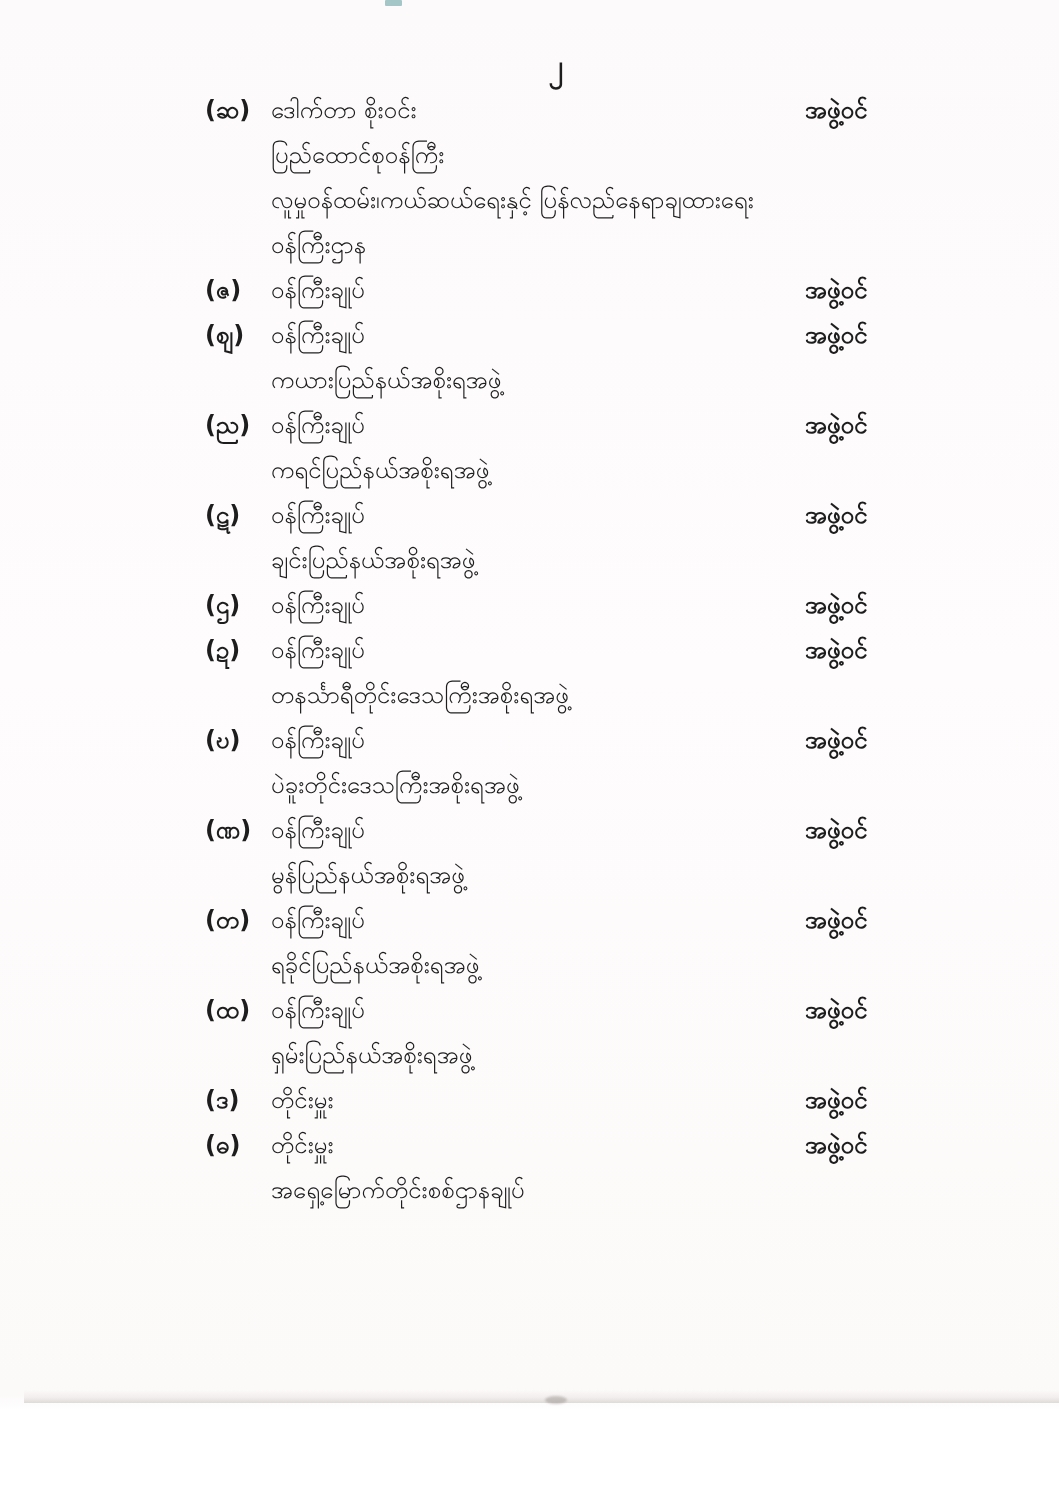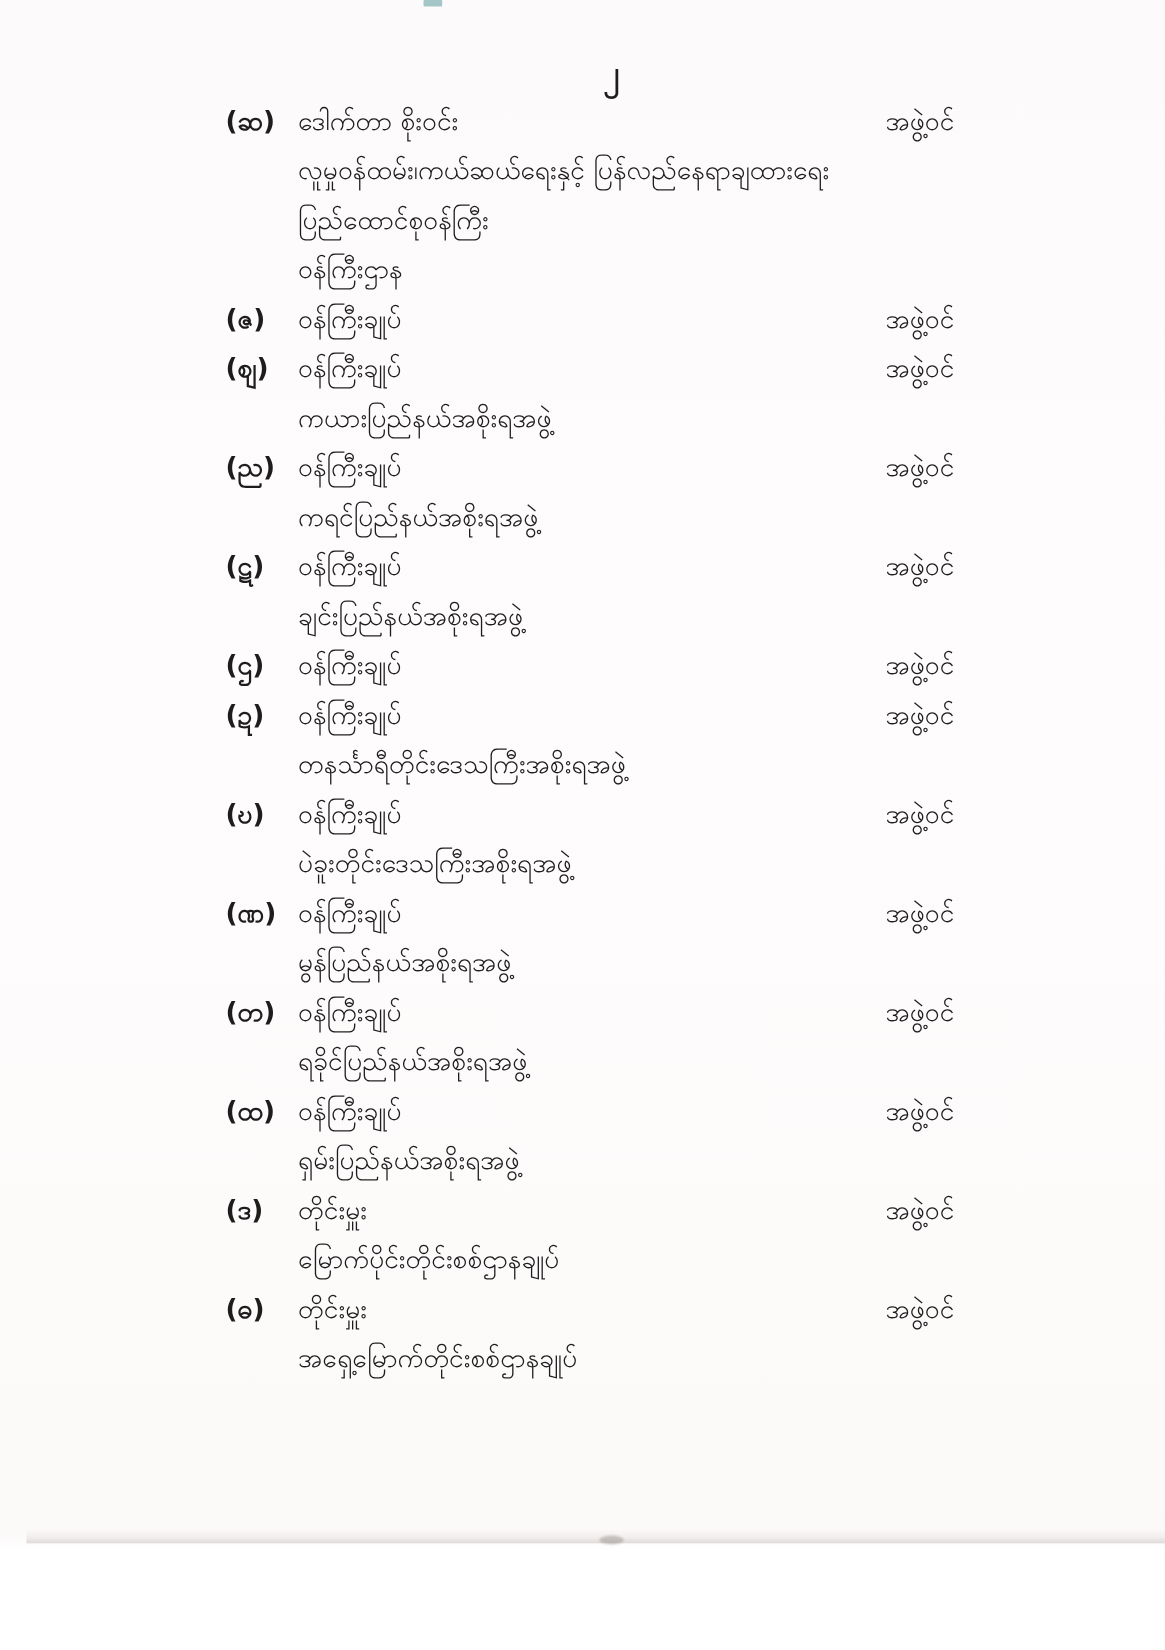--- a/index.html
+++ b/index.html
@@ -52,21 +52,21 @@
     white-space: nowrap;
   }
   .content .line {
     font-size: 24px;
     font-weight: 400;
     line-height: 45px;
     white-space: nowrap;
   }
   .role {
     font-size: 24px;
-    font-weight: 400;
+    font-weight: 700;
     line-height: 45px;
     white-space: nowrap;
   }
   .bottom-edge {
     position: absolute;
     left: 24px;
     top: 1390px;
     width: 1035px;
     height: 13px;
     background: linear-gradient(to bottom,
@@ -89,22 +89,22 @@
 <body>
 
 <div class="page">
   <div class="top-mark" style="background: rgb(165, 198, 199);"></div>
   <div class="page-number">၂</div>
   <div class="member-list">
       <div class="row">
         <div class="key">(ဆ)</div>
         <div class="content">
           <div class="line">ဒေါက်တာ စိုးဝင်း</div>
+          <div class="line">ပြည်ထောင်စုဝန်ကြီး</div>
           <div class="line">လူမှုဝန်ထမ်း၊ကယ်ဆယ်ရေးနှင့် ပြန်လည်နေရာချထားရေး</div>
-          <div class="line">ပြည်ထောင်စုဝန်ကြီး</div>
           <div class="line">ဝန်ကြီးဌာန</div>
         </div>
         <div class="role">အဖွဲ့ဝင်</div>
       </div>
       <div class="row">
         <div class="key">(ဇ)</div>
         <div class="content">
           <div class="line">ဝန်ကြီးချုပ်</div>
         </div>
         <div class="role">အဖွဲ့ဝင်</div>
@@ -177,21 +177,20 @@
         <div class="content">
           <div class="line">ဝန်ကြီးချုပ်</div>
           <div class="line">ရှမ်းပြည်နယ်အစိုးရအဖွဲ့</div>
         </div>
         <div class="role">အဖွဲ့ဝင်</div>
       </div>
       <div class="row">
         <div class="key">(ဒ)</div>
         <div class="content">
           <div class="line">တိုင်းမှူး</div>
-          <div class="line">မြောက်ပိုင်းတိုင်းစစ်ဌာနချုပ်</div>
         </div>
         <div class="role">အဖွဲ့ဝင်</div>
       </div>
       <div class="row">
         <div class="key">(ဓ)</div>
         <div class="content">
           <div class="line">တိုင်းမှူး</div>
           <div class="line">အရှေ့မြောက်တိုင်းစစ်ဌာနချုပ်</div>
         </div>
         <div class="role">အဖွဲ့ဝင်</div>

